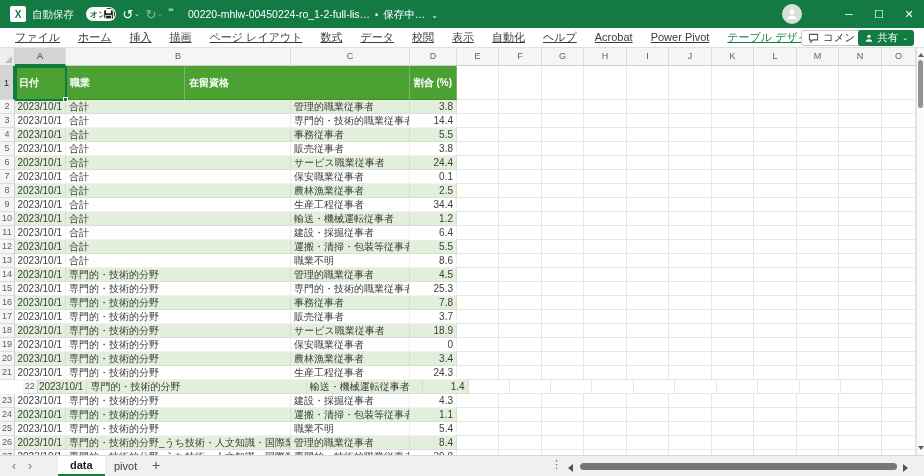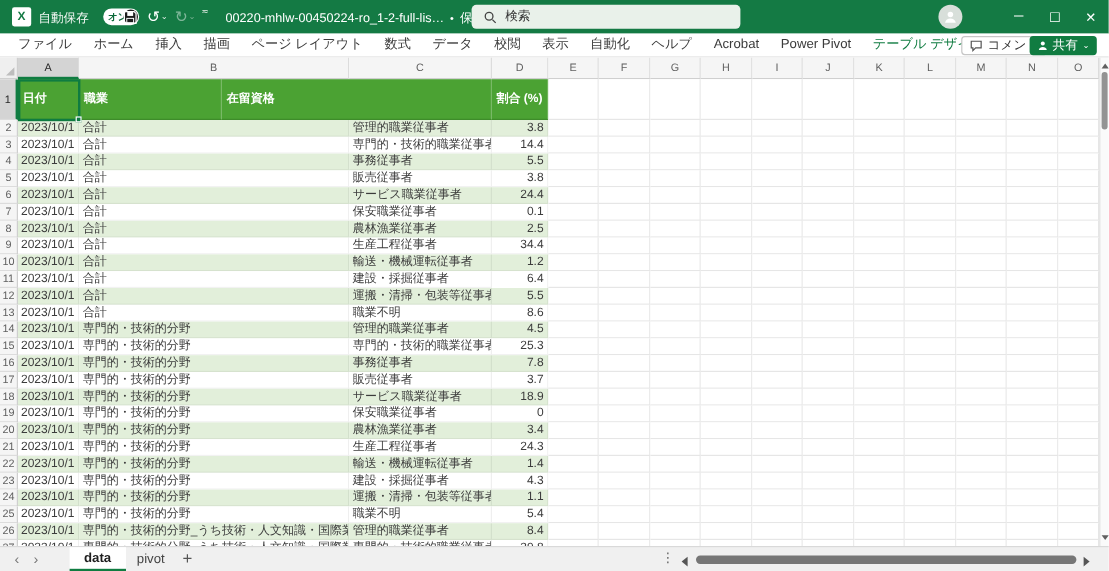--- a/index.html
+++ b/index.html
@@ -47,21 +47,21 @@
   }
   .winbtn { top:0; width:30px; height:28px; display:flex; align-items:center; justify-content:center; font-size:11px; color:#fff; }
 
   
   .ribbon {
     position:absolute; top:28px; left:0; width:924px; height:20px;
     background:#FFFFFF; border-bottom:1px solid #E0E0E0;
     display:flex; align-items:center;
   }
   .ribbon-tabs { display:flex; align-items:center; padding-left:6px; }
-  .ribbon-tab { font-size:11px; color:#3B3B3B; padding:0 9px; line-height:19px; white-space:nowrap; cursor:default; }
+  .ribbon-tab { font-size:11px; color:#3B3B3B; padding:0 9px; line-height:19px; white-space:nowrap; cursor:default;text-decoration:underline; }
   .ribbon-tab.ctx { color:#107C41; }
   .comment-btn {
     position:absolute; right:51px; top:2px; height:16px;
     border:1px solid #C6C6C6; border-radius:3px; background:#fff;
     display:flex; align-items:center; padding:0 6px; font-size:10.5px; color:#333;
   }
   .comment-btn svg { margin-right:4px; }
   .share-btn {
     position:absolute; right:10px; top:2px; height:16px;
     border-radius:3px; background:#107C41; color:#fff;
@@ -156,27 +156,20 @@
   <div class="abs tb-icon" style="left:120px">↺</div>
   <div class="abs tb-chev" style="left:134px">⌄</div>
   <div class="abs tb-icon dim" style="left:143px">↻</div>
   <div class="abs tb-chev dim" style="left:157px">⌄</div>
   <div class="abs tb-chev" style="left:168px; top:6px">≂</div>
 
   <div class="abs doc-title">
     <span>00220-mhlw-00450224-ro_1-2-full-lis…</span><span class="sep">•</span><span>保存中…</span><span class="chev">⌄</span>
   </div>
 
-  <div class="abs searchbox">
-    <svg width="11" height="11" viewBox="0 0 12 12">
-        <circle cx="5" cy="5" r="3.5" fill="none" stroke="#444" stroke-width="1.2"></circle>
-        <line x1="8" y1="8" x2="11" y2="11" stroke="#444" stroke-width="1.2"></line>
-      </svg>
-    <span>検索</span>
-  </div>
 
   <div class="abs avatar">
     <svg width="12" height="12" viewBox="0 0 12 12">
         <circle cx="6" cy="4" r="2.3" fill="#fff"></circle>
         <path d="M1.5 11c.6-2.6 2.4-3.6 4.5-3.6S9.9 8.4 10.5 11z" fill="#fff"></path>
       </svg>
   </div>
   <div class="abs winbtn" style="left:834px">─</div>
   <div class="abs winbtn" style="left:864px">☐</div>
   <div class="abs winbtn" style="left:894px">✕</div>
@@ -608,21 +601,21 @@
         <div class="cell" style="width: 43px; height: 14px;"></div>
         <div class="cell" style="width: 42px; height: 14px;"></div>
         <div class="cell" style="width: 43px; height: 14px;"></div>
         <div class="cell" style="width: 42px; height: 14px;"></div>
         <div class="cell" style="width: 43px; height: 14px;"></div>
         <div class="cell" style="width: 42px; height: 14px;"></div>
         <div class="cell" style="width: 43px; height: 14px;"></div>
         <div class="cell" style="width: 34px; height: 14px;"></div>
       </div>
       <div class="sheet-row" style="height: 14px;">
-        <div class="rowhdr" style="line-height: 13px;">22</div>
+        <div class="rowhdr" style="line-height: 13px; margin-left: 23px;">22</div>
         <div class="cell tbl date band" style="width: 51px; height: 14px; line-height: 13px;">2023/10/1</div>
         <div class="cell tbl txt band" style="width: 225px; height: 14px; line-height: 13px;">専門的・技術的分野</div>
         <div class="cell tbl txt band" style="width: 119px; height: 14px; line-height: 13px;">輸送・機械運転従事者</div>
         <div class="cell tbl num band" style="width: 47px; height: 14px; line-height: 13px;">1.4</div>
         <div class="cell" style="width: 42px; height: 14px;"></div>
         <div class="cell" style="width: 43px; height: 14px;"></div>
         <div class="cell" style="width: 42px; height: 14px;"></div>
         <div class="cell" style="width: 43px; height: 14px;"></div>
         <div class="cell" style="width: 42px; height: 14px;"></div>
         <div class="cell" style="width: 43px; height: 14px;"></div>

